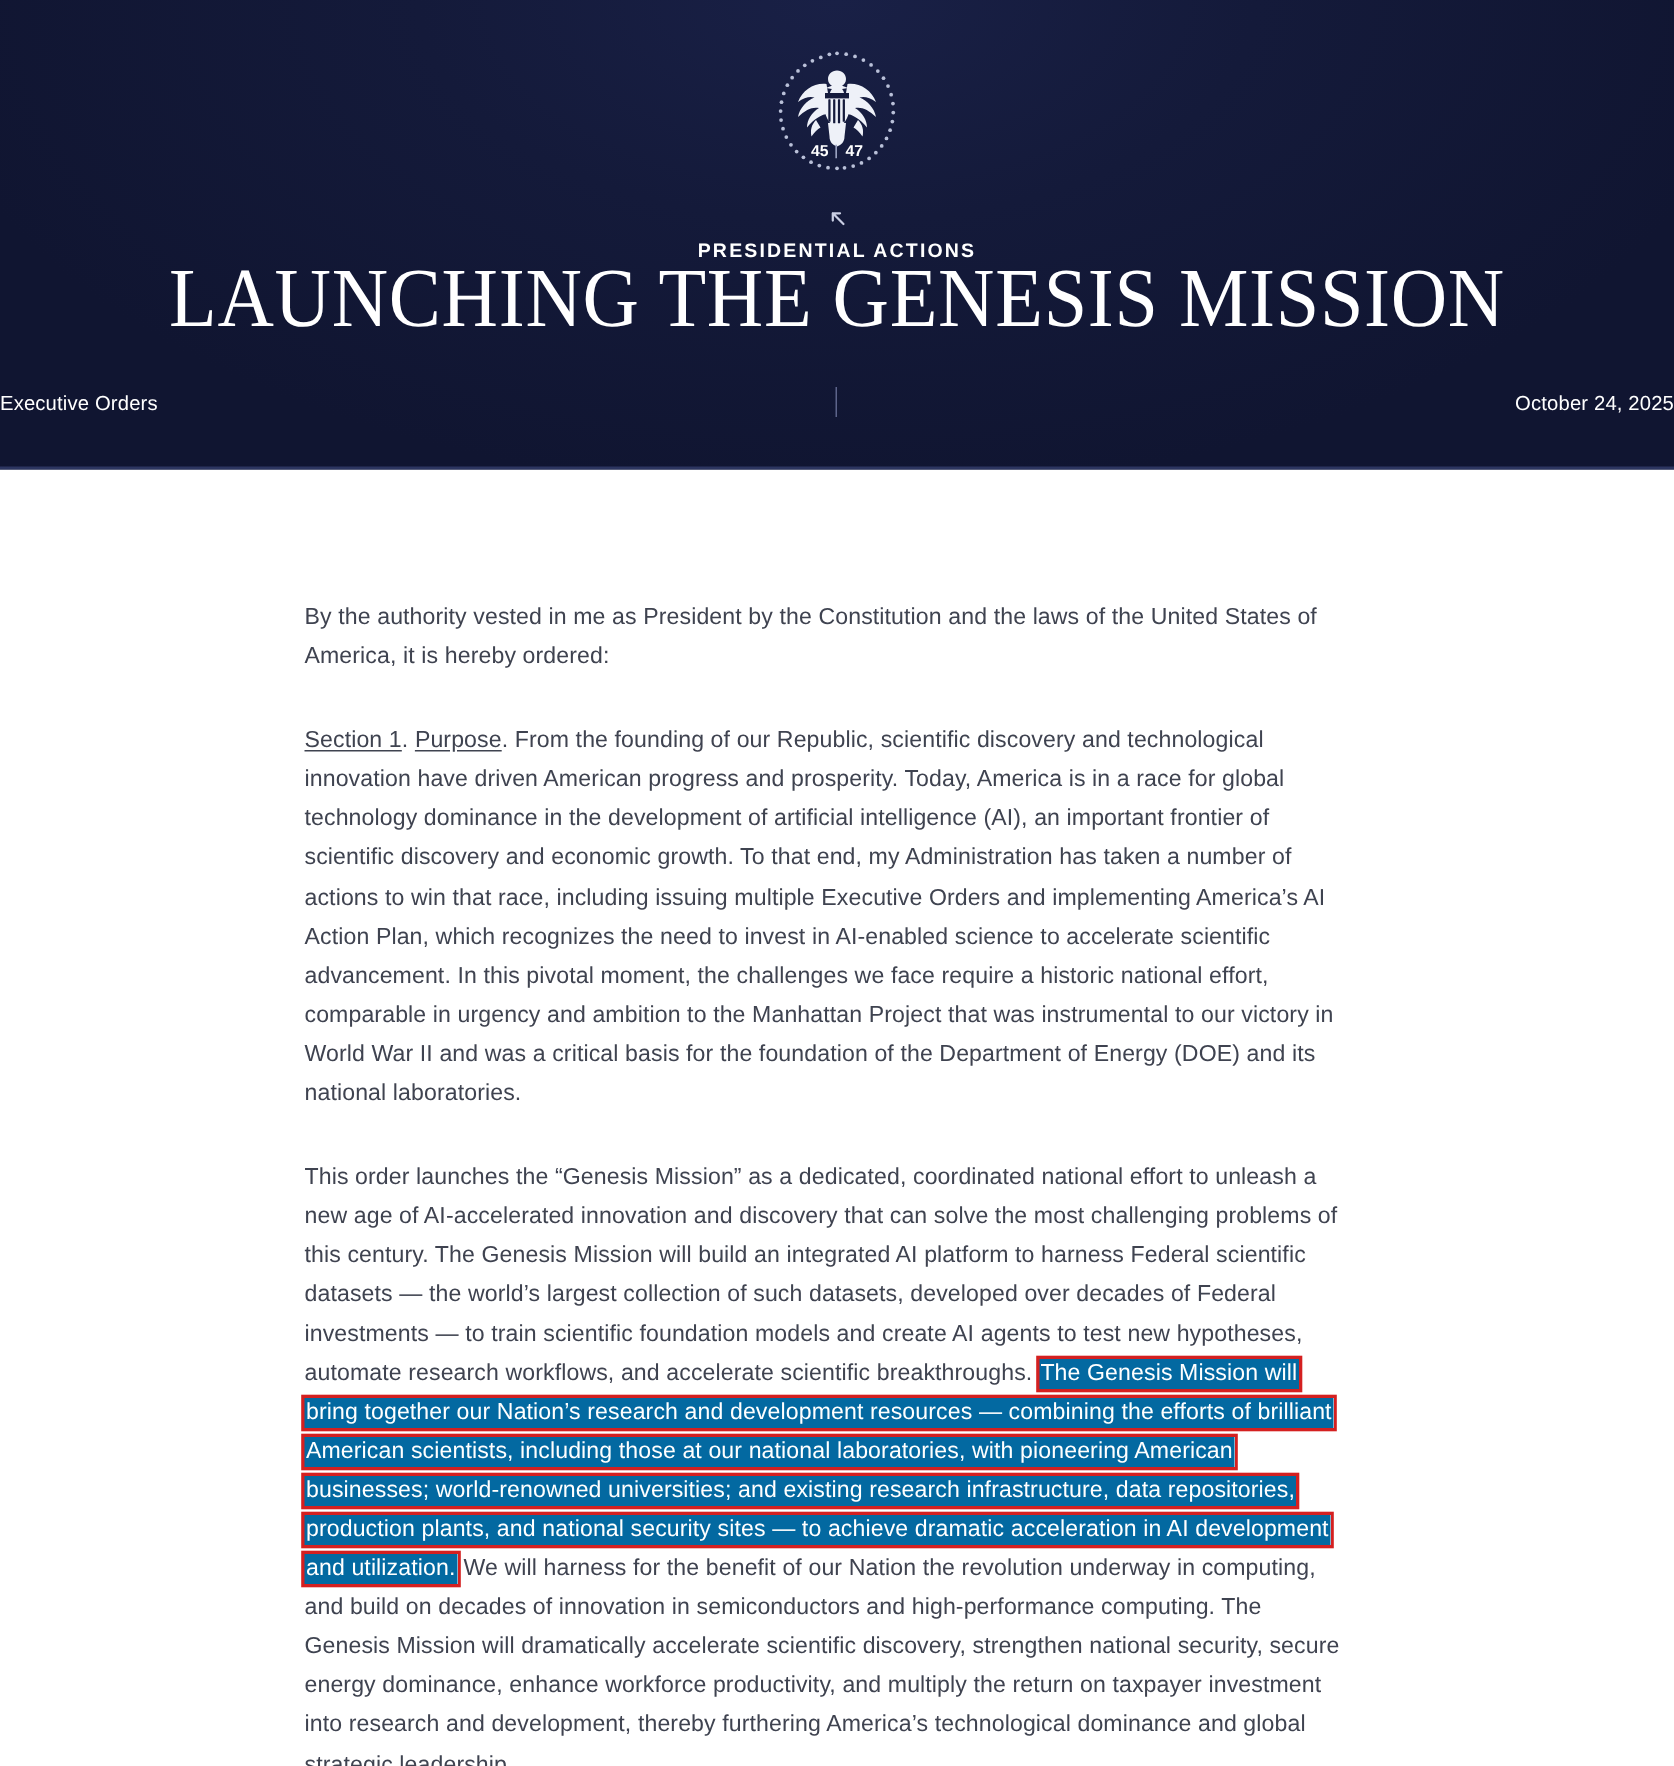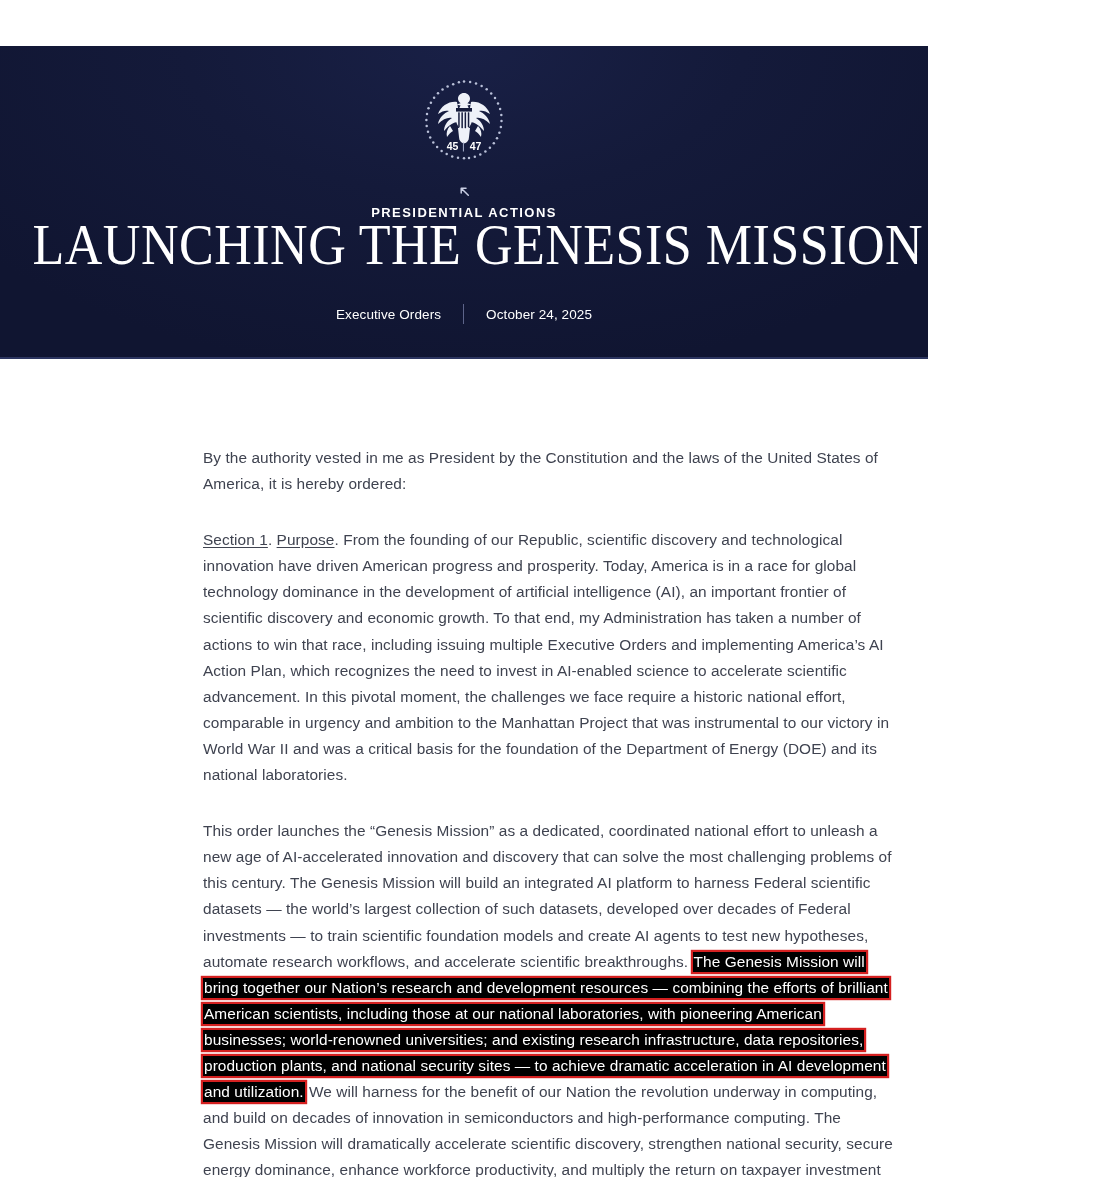--- a/index.html
+++ b/index.html
@@ -11,28 +11,27 @@
   }
 
   body {
     font-family: "Liberation Sans", sans-serif;
     -webkit-font-smoothing: antialiased;
   }
 
   
   .site-header {
     position: relative;
-    width: 928px;
+    width: 1116px;
     height: 313px;
     background: #111634;
     background-image:
        radial-gradient(ellipse 620px 330px at 50% 0%, #192046 0%, #141a3a 45%, #101531 100%);
     border-bottom: 2px solid #2c3560;
     overflow: hidden;
-    margin-top: 46px;
   }
 
   .seal-wrap {
     position: absolute;
     left: 0; right: 0;
     top: 28px;
     display: flex;
     justify-content: center;
   }
 
@@ -88,21 +87,21 @@
     transform: scaleX(0.93);
     white-space: nowrap;
   }
 
   .meta-row {
     position: absolute;
     top: 258px;
     left: 0; right: 0;
     display: flex;
     align-items: center;
-    justify-content: center;
+    justify-content: space-between;
     gap: 22px;
   }
 
   .meta-item {
     font-size: 13.5px;
     font-weight: 400;
     color: #ffffff;
     letter-spacing: 0.1px;
     white-space: nowrap;
   }
@@ -135,21 +134,21 @@
     text-align: left;
     margin-top: 30px;
   }
 
   .doc-inner p:last-child { margin-bottom: 0; }
 
   .u { text-decoration: underline; text-underline-offset: 2px; }
 
   
   .hl {
-    background: #000000;
+    background: #0369a1;
     color: #ffffff;
     box-shadow: 0 0 0 2.2px #d42020;
     padding: 1px 1px 2px 1px;
     box-decoration-break: clone;
     -webkit-box-decoration-break: clone;
     line-height: 24px;
   }
 </style>
 </head>
 <body>

